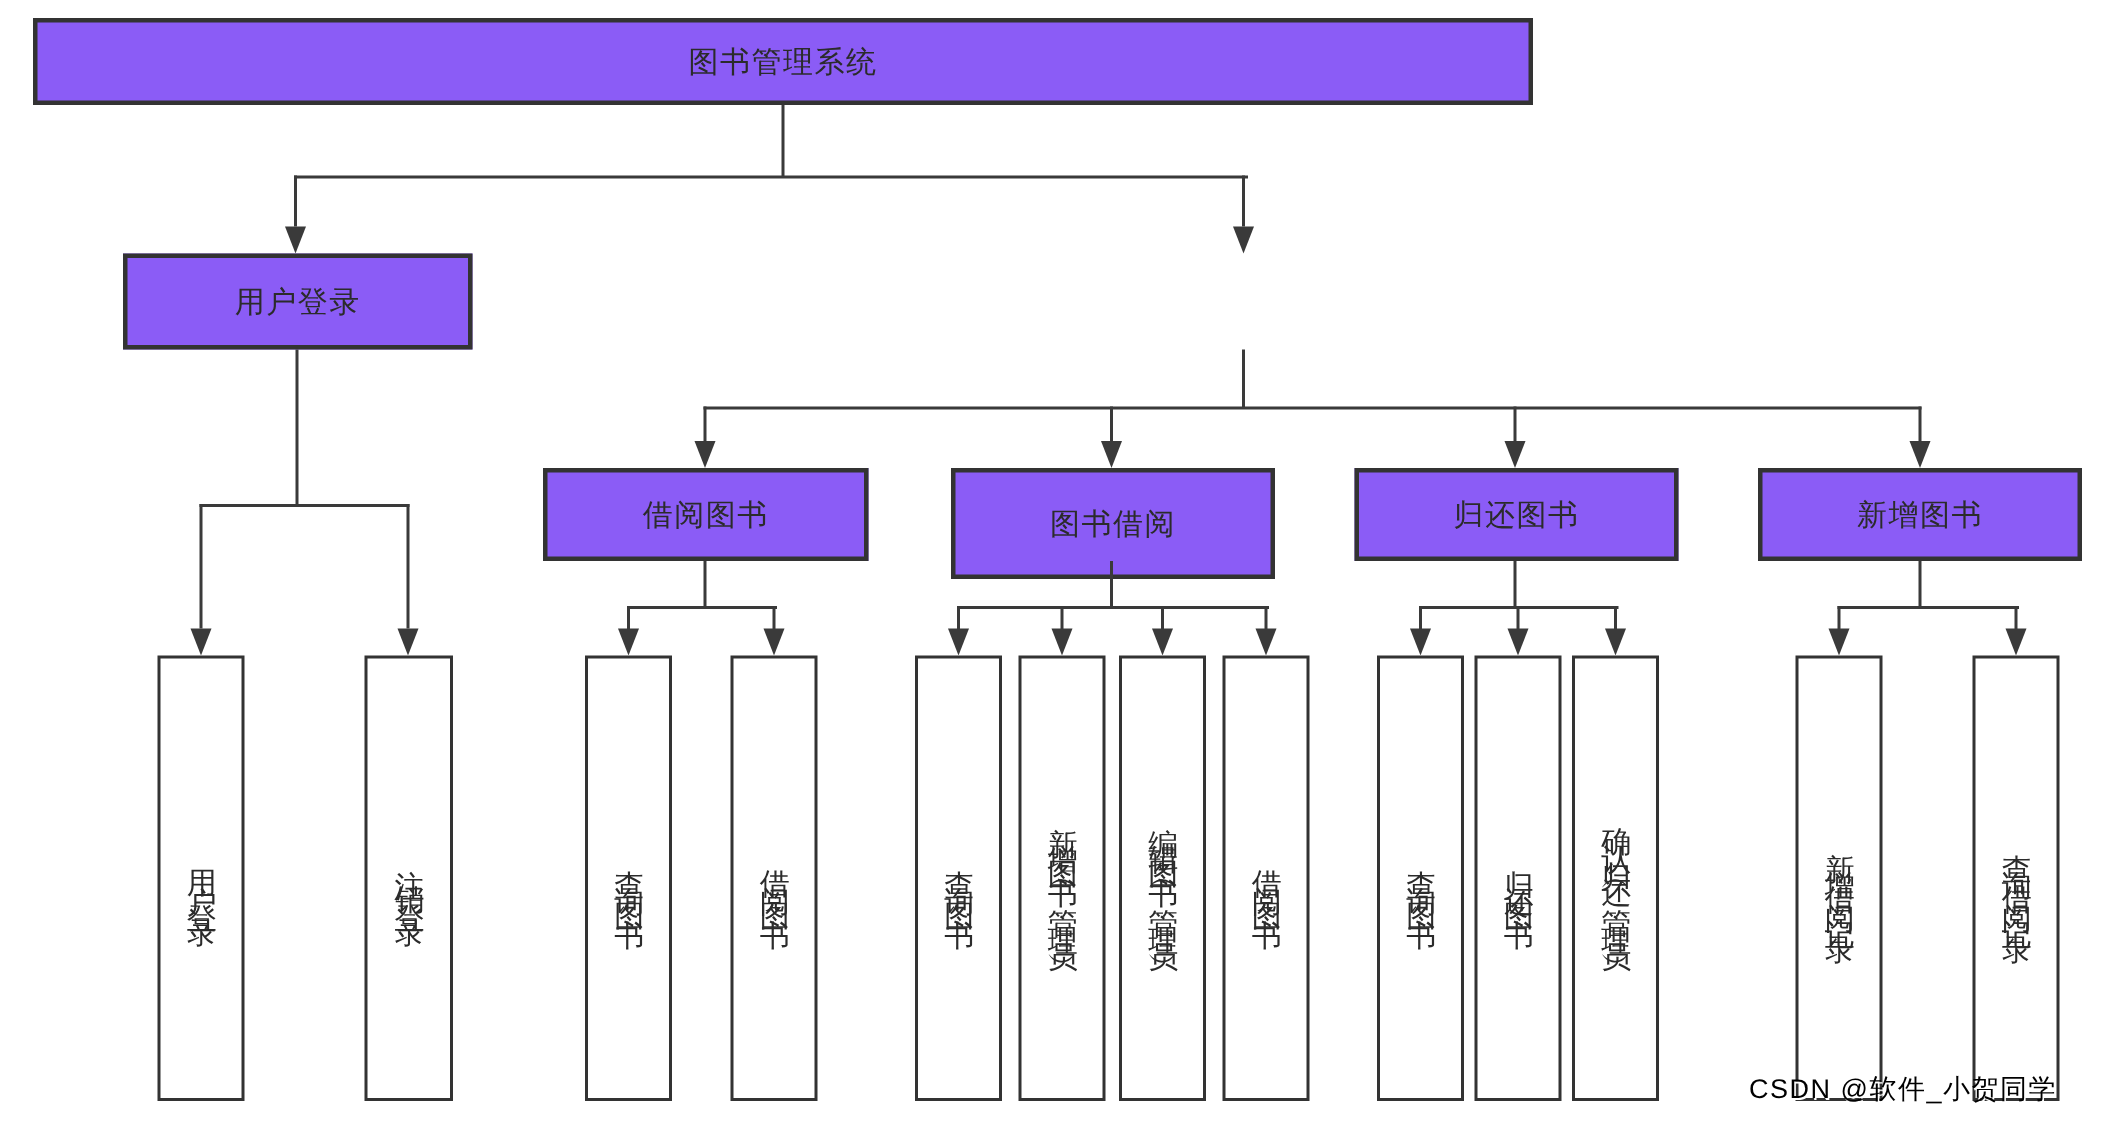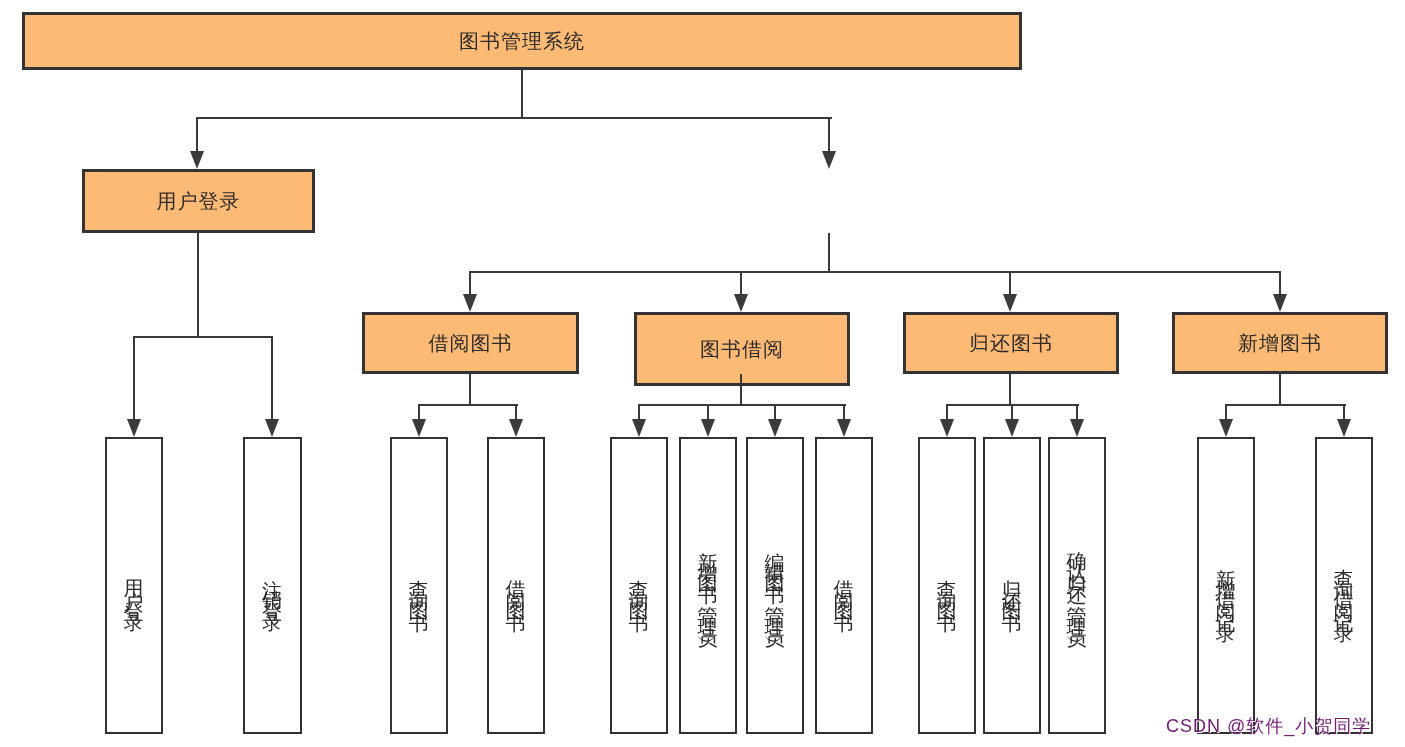--- a/index.html
+++ b/index.html
@@ -9,21 +9,21 @@
     background:#ffffff;
     font-family:"Liberation Sans","DejaVu Sans",sans-serif;
     color:#2b2b2b;
     overflow:hidden;
   }
   
   .box{
     position:absolute;
     box-sizing:border-box;
     border:3px solid #333333;
-    background:#fdba74;
+    background:#8b5cf6;
     display:flex;align-items:center;justify-content:center;
     font-size:20px;letter-spacing:1px;color:#2b2b2b;
   }
   
   .vbox{
     position:absolute;
     box-sizing:border-box;
     border:2px solid #333333;
     background:#ffffff;
     display:flex;align-items:center;justify-content:center;
@@ -46,21 +46,21 @@
     position:absolute;width:0;height:0;
     border-left:7px solid transparent;
     border-right:7px solid transparent;
     border-top:18px solid #3a3a3a;
   }
   .watermark{
     position:absolute;
     left:1166px;top:714px;
     font-size:18px;
     letter-spacing:1px;
-    color:#701a75;
+    color:#000000;
     text-shadow:1px 1px 0 #ffffff;
     white-space:nowrap;
   }
 </style>
 </head>
 <body>
 
 <div class="stage">
 
   <div class="box" style="left:22px;top:12px;width:1000px;height:58px;">

